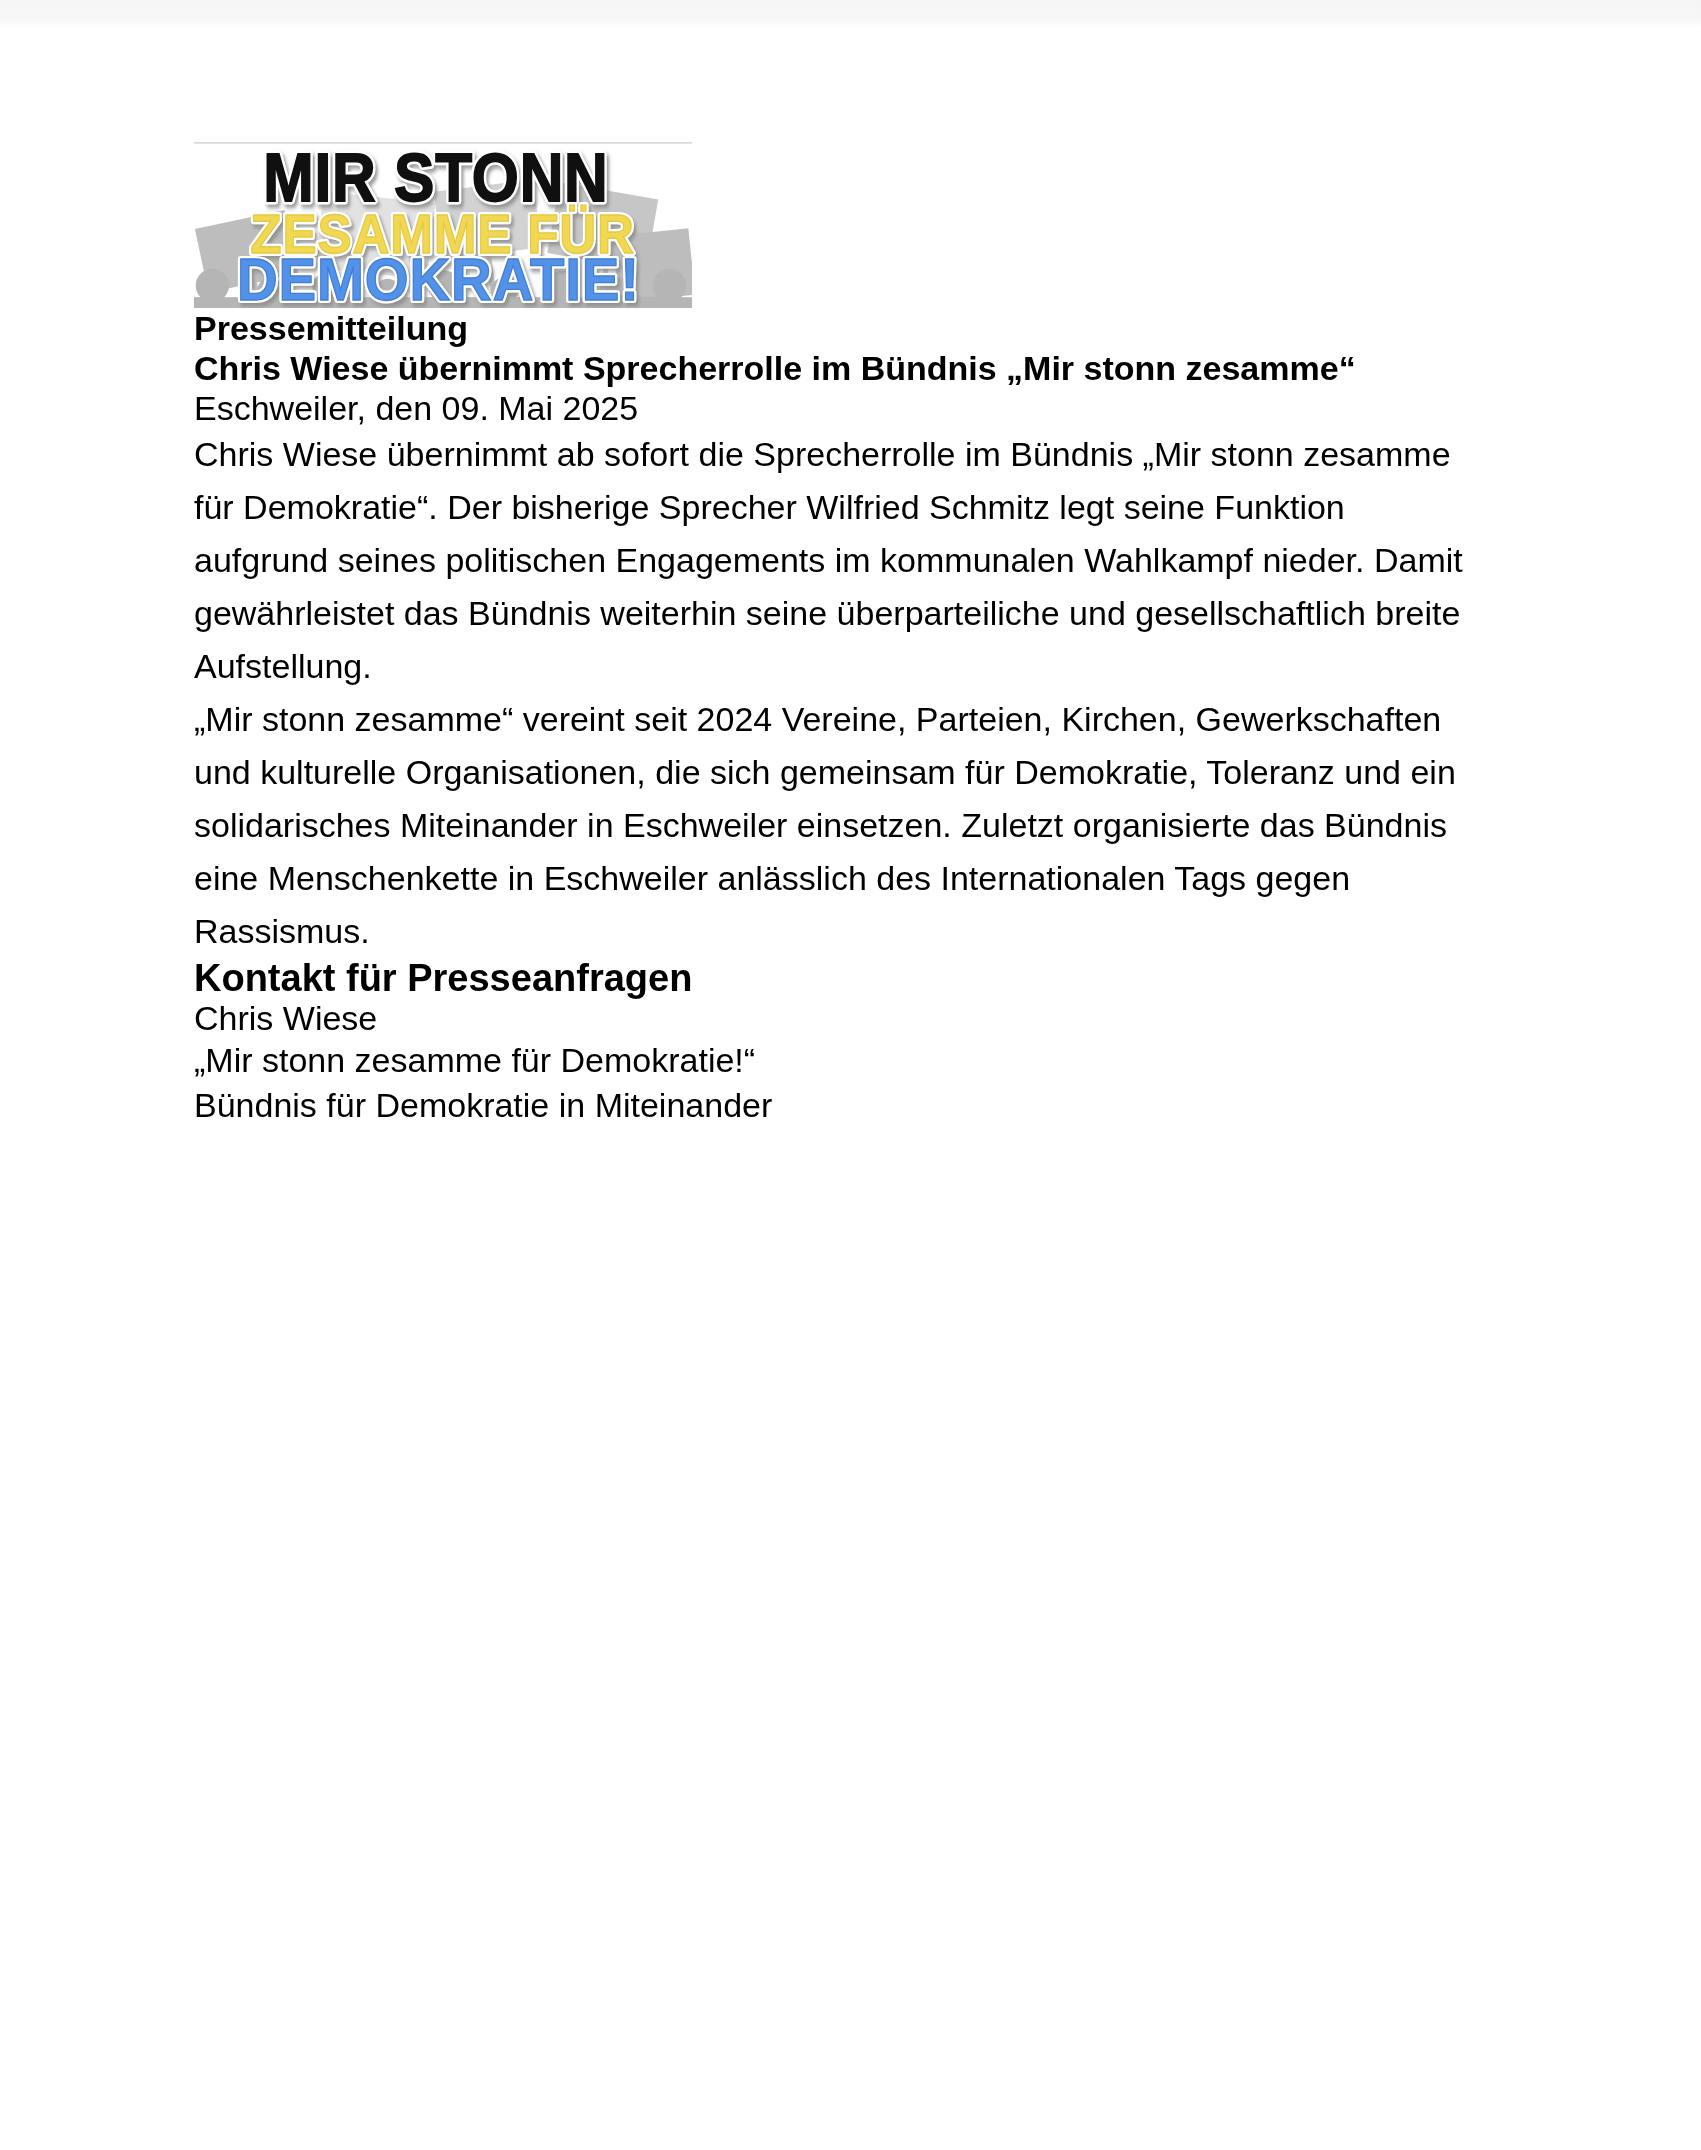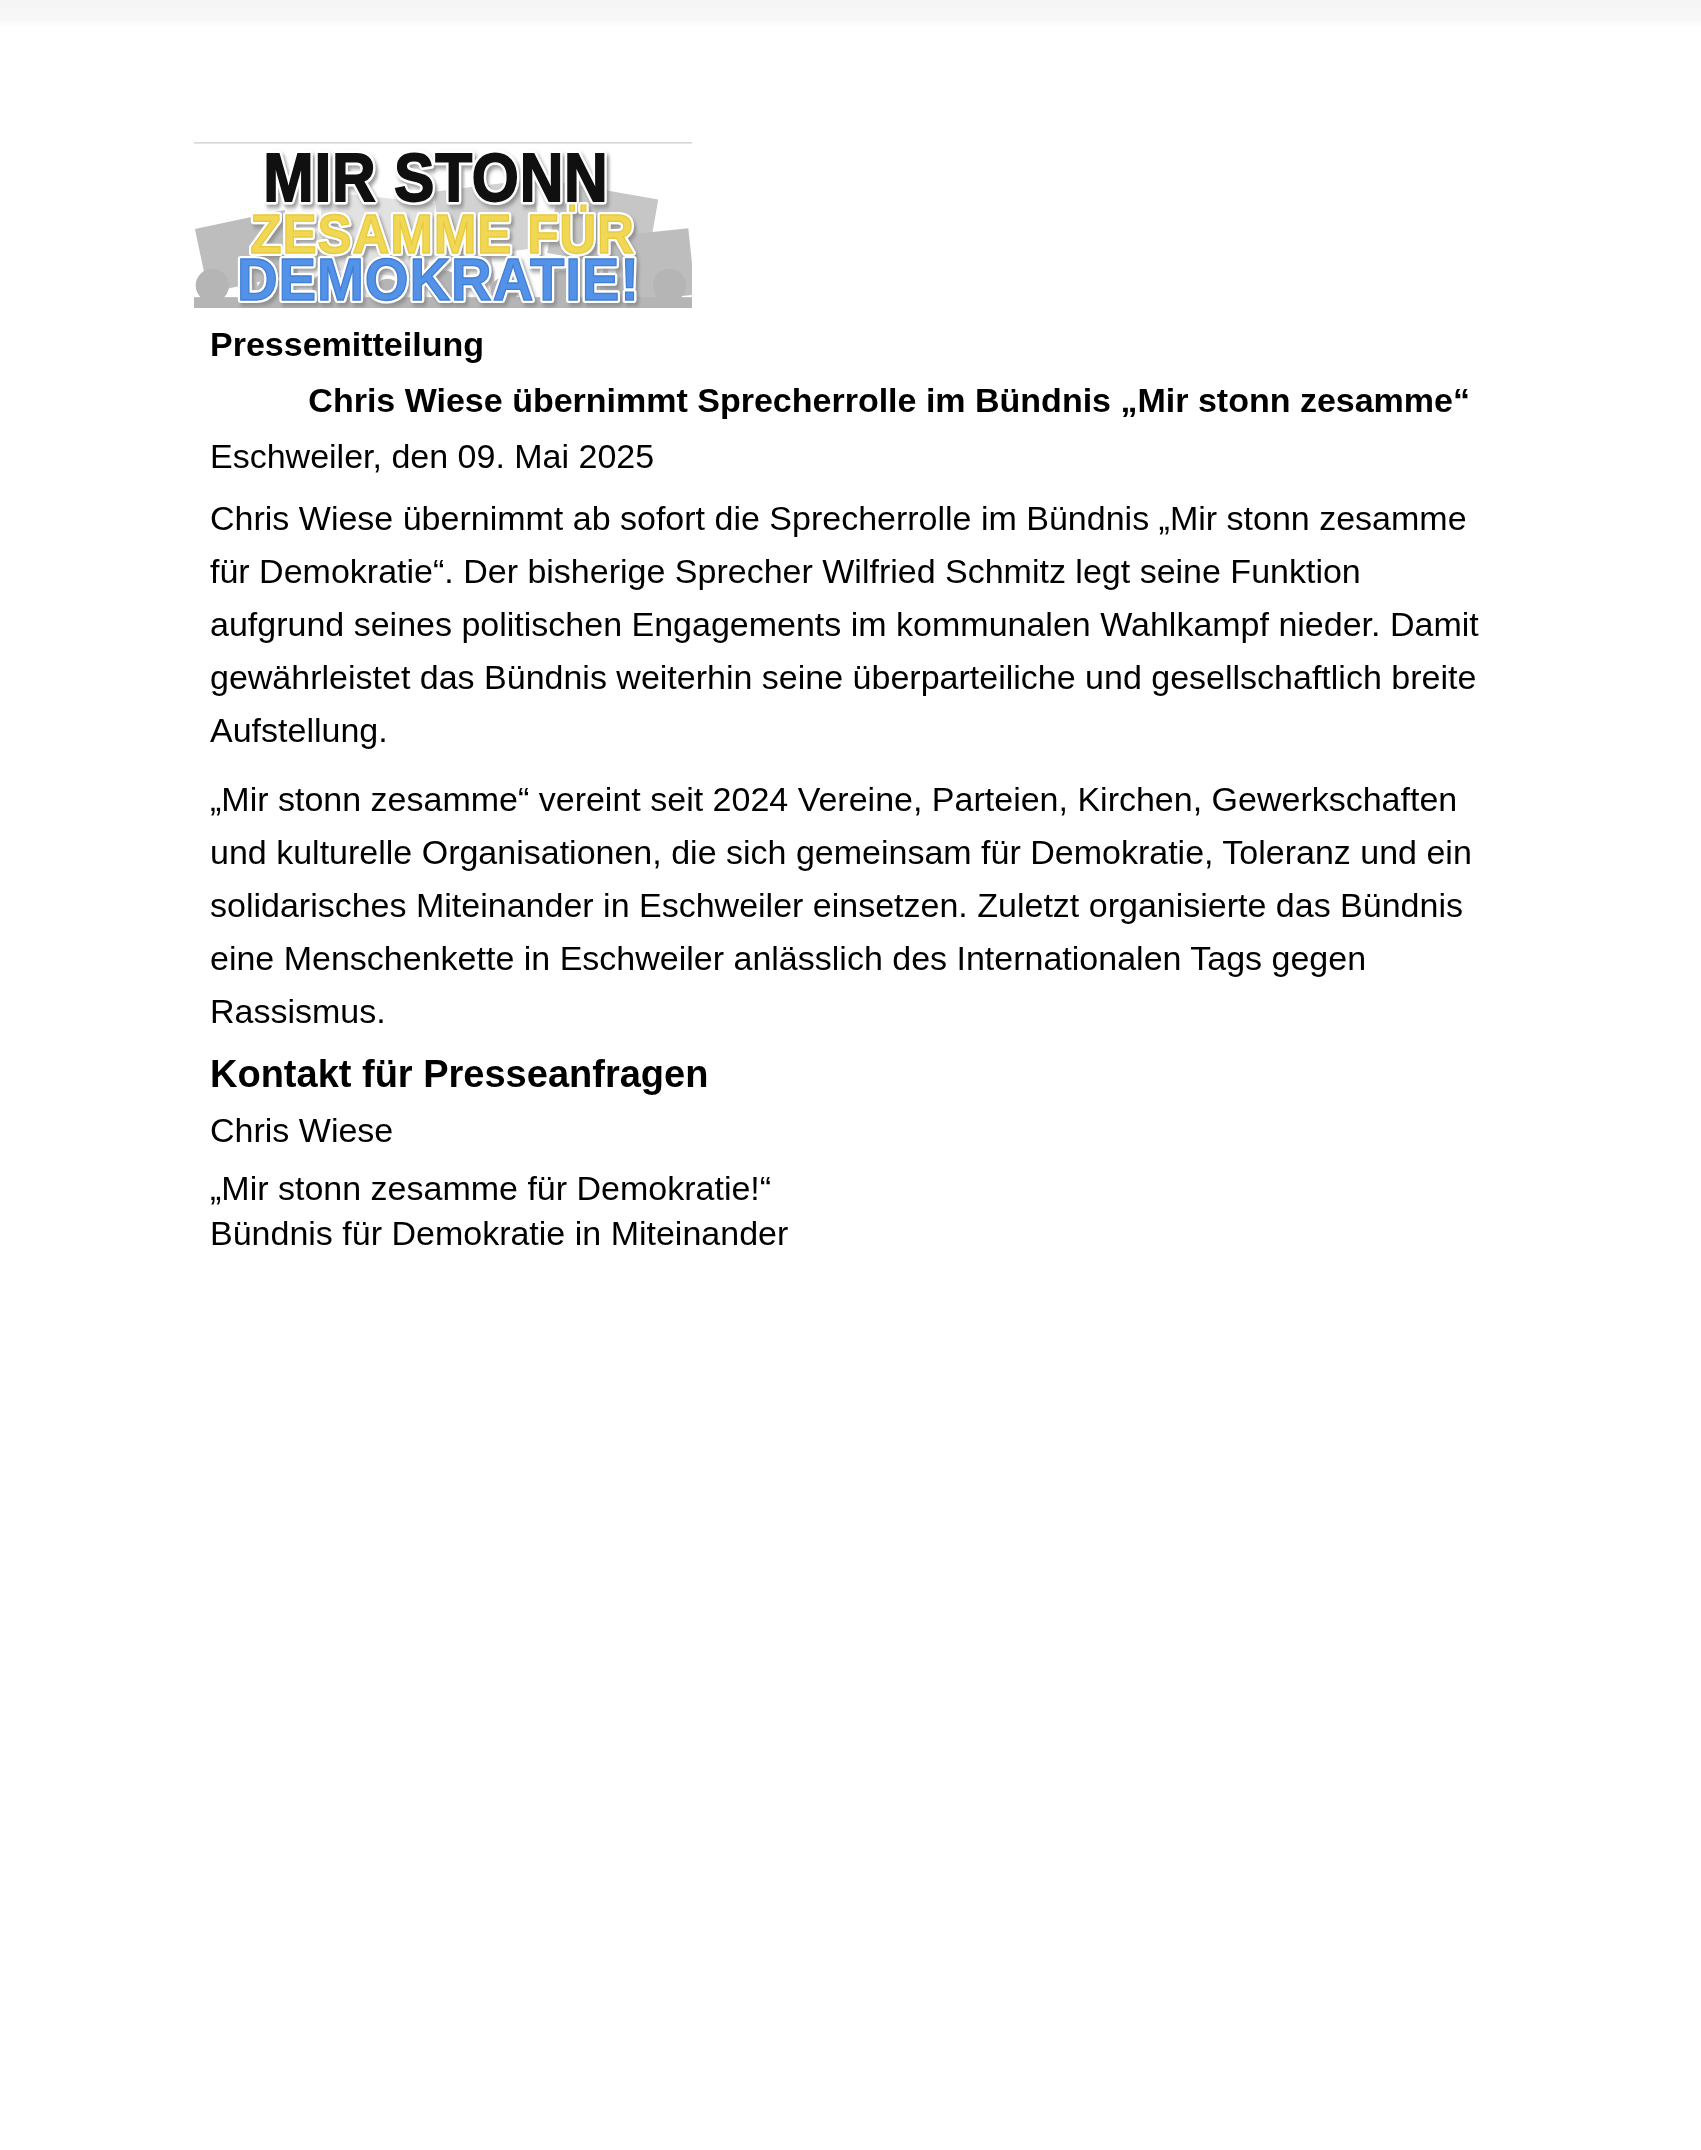--- a/index.html
+++ b/index.html
@@ -16,31 +16,31 @@
     position: absolute; top: 0; left: 0; right: 0; height: 28px;
     background: linear-gradient(to bottom, #f5f5f6 0%, #f8f8f9 72%, #ffffff 100%);
   }
   .content {
     position: relative;
     padding: 94px 0 0 194px;
     width: 1292px;
     font-size: 34px;
     line-height: 40px;
   }
-  .content p, .content h1, .content h2, .content div.block { margin: 16px; padding: 0; }
+  .content p, .content h1, .content h2, .content div.block { margin: 0; padding: 0; }
 
   .logo {
     width: 498px; height: 166px;
     position: relative;
     margin-top: 48px;
   }
   .logo svg { display: block; }
 
   .kicker   { margin-top: 55px;  font-weight: bold; }
-  .title    { margin-top: 117px; font-weight: bold; font-size: 34px; line-height: 40px; text-align: right; }
+  .title    { margin-top: 117px; font-weight: bold; font-size: 34px; line-height: 40px; }
   .dateline { margin-top: 87px; }
   .body-para {
     margin-top: 25px;
     line-height: 53px;
     width: 1292px;
     hyphens: none;
     overflow-wrap: normal;
   }
   .contact-heading { margin-top: 188px; font-weight: bold; font-size: 38px; line-height: 40px; }
   .contact-name    { margin-top: 36px; }

